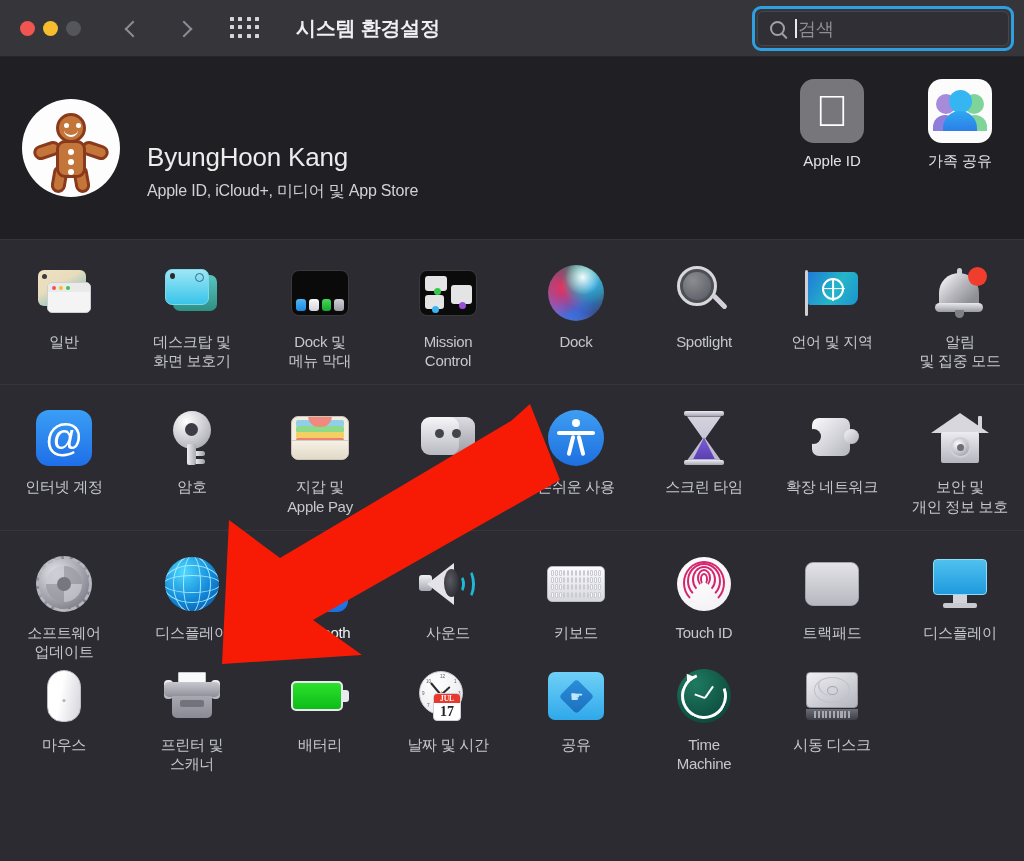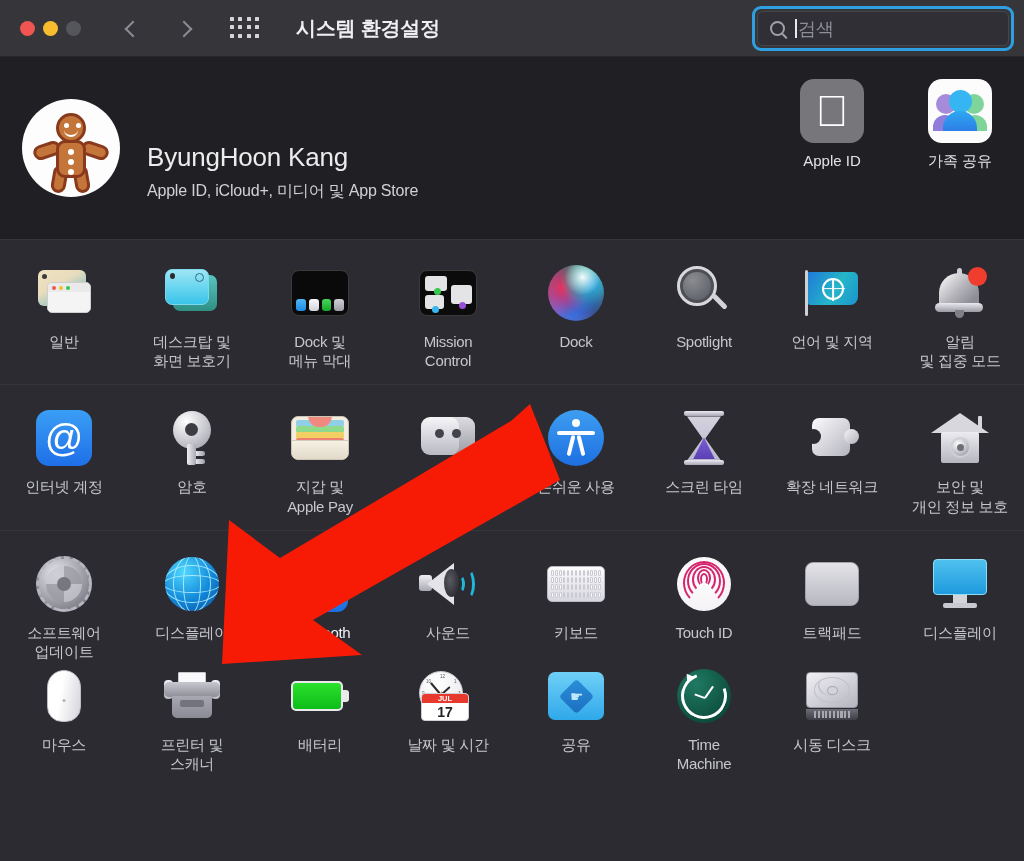--- a/index.html
+++ b/index.html
@@ -366,22 +366,22 @@
   .ic-clock { width: 58px; height: 50px; position: relative; }
   .ic-clock .face { position: absolute; left: 0; top: 0; width: 44px; height: 44px; border-radius: 50%;
     background: radial-gradient(circle at 38% 30%, #ffffff, #e6e6ea); border: 1px solid #cfcfd6; }
   .ic-clock .hh { position: absolute; left: 21px; top: 12px; width: 2.4px; height: 12px; background: #2a2a30;
     transform-origin: bottom center; transform: rotate(48deg); border-radius: 1px; }
   .ic-clock .mh { position: absolute; left: 21px; top: 8px; width: 2px; height: 16px; background: #2a2a30;
     transform-origin: bottom center; transform: rotate(-40deg); border-radius: 1px; }
   .ic-clock .sh { position: absolute; left: 21.6px; top: 20px; width: 1.6px; height: 18px; background: #e0a93c;
     transform-origin: top center; border-radius: 1px; }
   .ic-clock .tick { position: absolute; font-size: 4.6px; color: #5c5c66; }
-  .ic-clock .cal { position: absolute; right: 8px; bottom: 0; width: 48px; height: 28px; border-radius: 4px;
-    background: #fff; border: 1px solid #cfcfd6; overflow: hidden; text-align: center; }
+  .ic-clock .cal { position: absolute; right: 16px; bottom: 0; width: 28px; height: 28px; border-radius: 4px;
+    background: #fff; border: 1px solid #cfcfd6; overflow: hidden; text-align: center; font-family: Liberation Serif, serif; }
   .ic-clock .cal .mon { background: #e8392e; color: #fff; font-size: 7.5px; font-weight: bold; line-height: 9px; }
   .ic-clock .cal .day { color: #232329; font-size: 14px; font-weight: bold; line-height: 18px; }
 
   .ic-share { width: 56px; height: 48px; border-radius: 7px;
     background: linear-gradient(#6fd0f7,#2fa8ea); display: flex; align-items: center; justify-content: center; }
   .ic-share .dia { width: 25px; height: 25px; background: linear-gradient(135deg,#2b8fd8,#1c6fc0);
     transform: rotate(45deg); border-radius: 4px; display: flex; align-items: center; justify-content: center; }
   .ic-share .dia span { transform: rotate(-45deg); color: #bfe6ff; font-size: 15px; line-height: 1; }
 
   .ic-tm { width: 54px; height: 54px; border-radius: 50%; position: relative;

